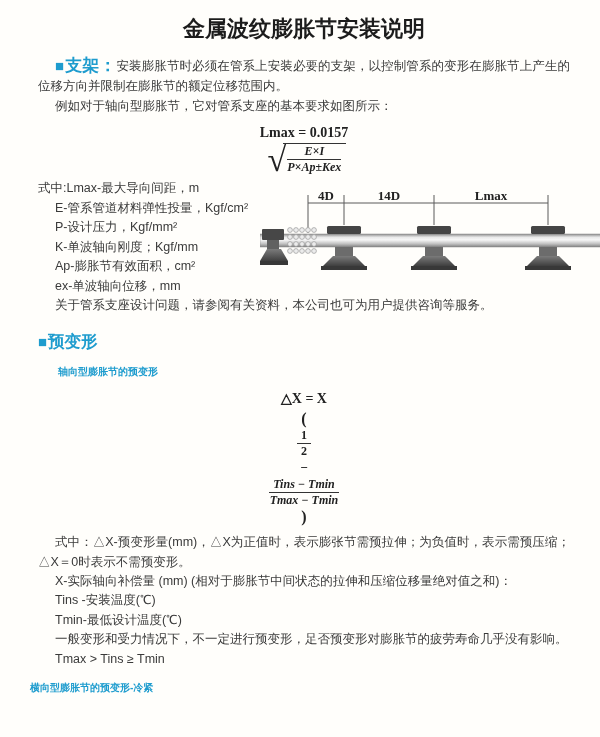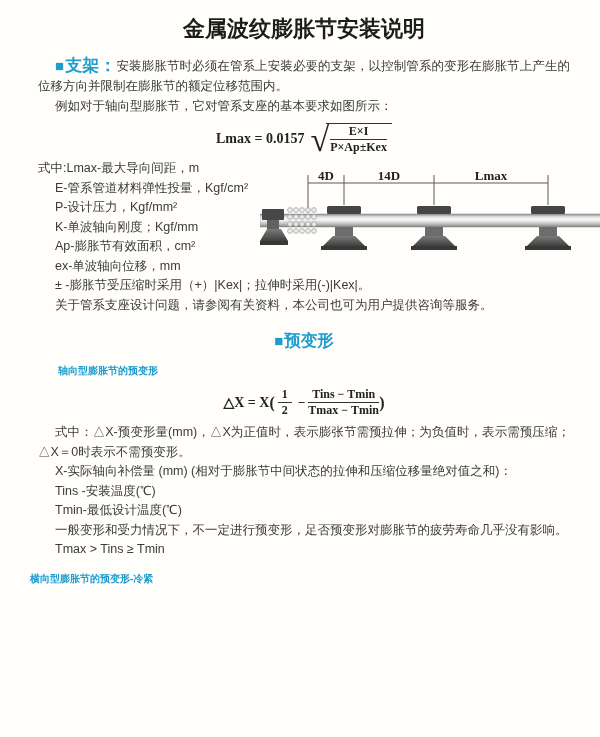--- a/index.html
+++ b/index.html
@@ -30,21 +30,20 @@
     font-size:17px;
     font-weight:bold;
     vertical-align:-1px;
   }
   .sec-head-block{
     color:var(--blue);
     font-size:16.5px;
     font-weight:bold;
     margin:14px 0 4px;
     line-height:22px;
-    text-align:center;
   }
   .bullet{font-size:15px;margin-right:1px;}
   .sub-head{
     color:var(--blue);
     font-size:10px;
     font-weight:bold;
     margin:8px 0 3px;
     line-height:21px;
   }
   .sub-head.axial{padding-left:20px;}
@@ -55,27 +54,28 @@
   
   .mid-row{display:flex;align-items:flex-start;margin-top:2px;}
   .mid-row .vars{flex:0 0 248px;}
   .mid-row .diagram-wrap{flex:1;margin-top:10px;margin-left:-26px;}
   
   .formula{
     display:flex;justify-content:center;align-items:center;
     font-family:"Liberation Serif",serif;
     color:#222;
     margin:7px 0 5px;
+    flex-direction:column;
   }
   .f-lhs,.f-rhs{font-weight:bold;font-size:14px;white-space:pre;}
   .paren{font-weight:bold;font-size:16px;}
   .sqrt{display:inline-flex;align-items:flex-end;margin-left:6px;}
   .rad-glyph{font-size:34px;line-height:28px;font-weight:normal;margin-right:-3px;}
   .radicand{border-top:1.6px solid #333;padding:1px 5px 0 4px;}
-  .frac{display:inline-block;text-align:center;font-size:12px;font-weight:bold;line-height:13px;vertical-align:middle;}
+  .frac{display:inline-block;text-align:center;font-size:12px;font-style:italic;font-weight:bold;line-height:13px;vertical-align:middle;}
   .frac .num{display:block;border-bottom:1px solid #333;padding:0 4px 1px;}
   .frac .den{display:block;padding-top:1px;}
   .frac.upright{font-style:normal;margin:0 3px;}
   .f-op{font-weight:bold;font-size:13px;margin:0 3px;}
   
   .diagram-wrap svg{display:block;}
 </style>
 </head>
 <body>
 
@@ -181,21 +181,20 @@
         <g>
           <rect x="271" y="37" width="34" height="8" rx="1.5" fill="#454545"></rect>
           <rect x="279" y="58" width="18" height="9" fill="#6c6c6c"></rect>
           <polygon points="267,77 309,77 299,67 277,67" fill="url(#baseGrad)"></polygon>
           <rect x="265" y="77" width="46" height="4" fill="#383838"></rect>
         </g>
       </svg>
     </div>
   </div>
 
-  <div class="var-line">± -膨胀节受压缩时采用（+）|Kex|；拉伸时采用(-)|Kex|。</div>
   <div class="var-line">关于管系支座设计问题，请参阅有关资料，本公司也可为用户提供咨询等服务。</div>
 
   <div class="sec-head-block"><span class="bullet">■</span><span>预变形</span></div>
 
 
   <div class="sub-head axial">轴向型膨胀节的预变形</div>
 
   <div class="formula">
     <span class="f-lhs">△X = X</span>
       <span class="paren">(</span>

